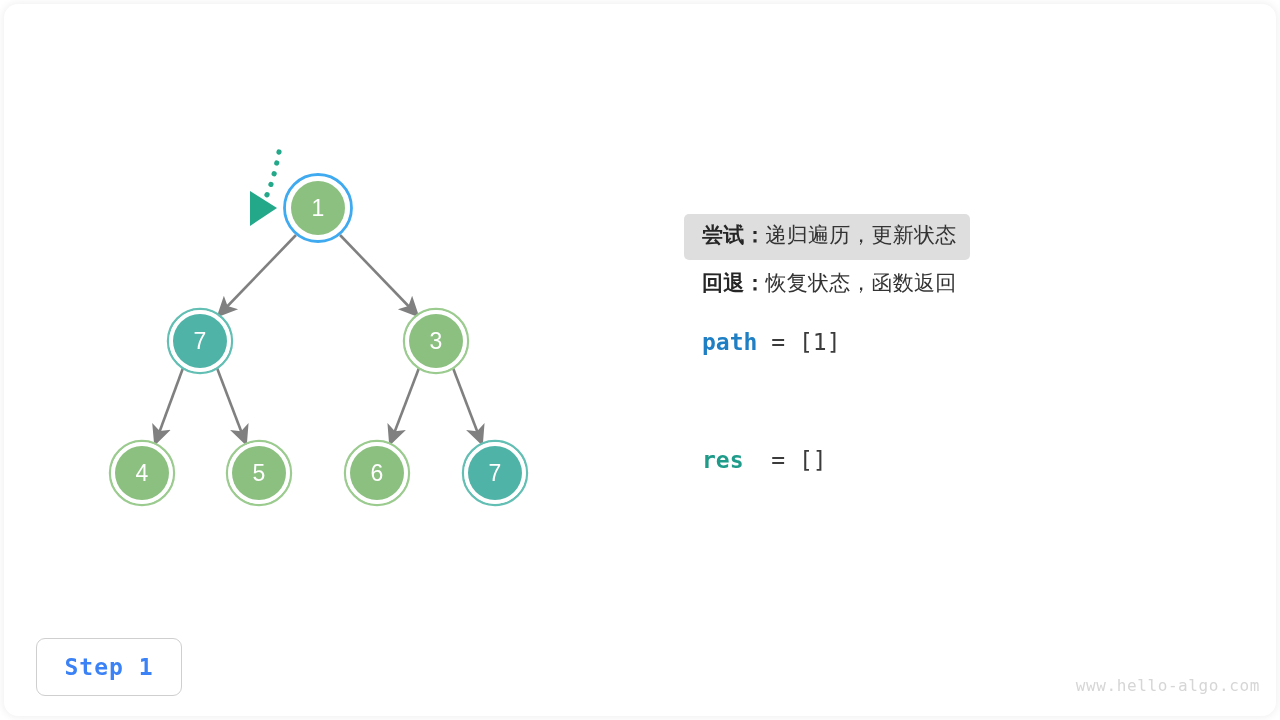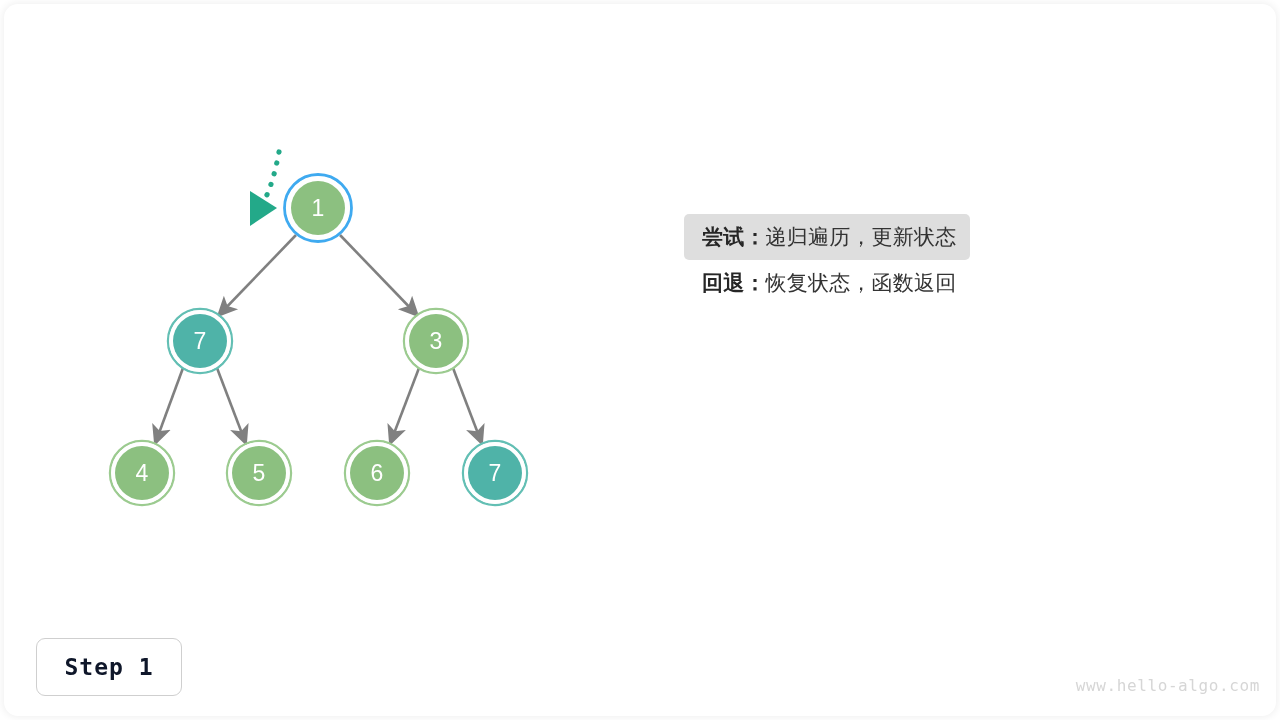--- a/index.html
+++ b/index.html
@@ -49,20 +49,21 @@
     white-space: nowrap;
     letter-spacing: 0.2px;
   }
   .info-row {
     padding: 9px 14px 10px 18px;
     display: inline-block;
   }
   .info-row.highlight {
     background: #dedede;
     border-radius: 5px;
+    font-family: Liberation Mono, monospace;
   }
   .info-label {
     font-weight: bold;
     color: #262626;
   }
   .info-text {
     color: #333333;
   }
   .code-line {
     font-family: "DejaVu Sans Mono", "Liberation Mono", monospace;
@@ -88,21 +89,21 @@
     border-radius: 9px;
     background: #ffffff;
     display: flex;
     align-items: center;
     justify-content: center;
   }
   #step-badge .step-text {
     font-family: "DejaVu Sans Mono", "Liberation Mono", monospace;
     font-size: 23px;
     font-weight: bold;
-    color: #0f172a;
+    color: #3b82f6;
     letter-spacing: 1px;
   }
 
   
   #watermark {
     position: absolute;
     right: 20px;
     top: 676px;
     font-family: "DejaVu Sans Mono", "Liberation Mono", monospace;
     font-size: 16px;
@@ -198,21 +199,23 @@
         <span class="info-label">尝试：</span><span class="info-text">递归遍历，更新状态</span>
       </span>
     </div>
     <div class="info-row">
       <span class="info-line">
         <span class="info-label">回退：</span><span class="info-text">恢复状态，函数返回</span>
       </span>
     </div>
   </div>
 
-
+  <div id="path-line" class="code-line"><span class="var-path">path</span><span class="code-rest"> = [1]</span></div>
+
+  <div id="res-line" class="code-line"><span class="var-res">res</span><span class="code-rest">  = []</span></div>
 
   <div id="step-badge">
     <span class="step-text">Step 1</span>
   </div>
 
   <div id="watermark">www.hello-algo.com</div>
 
 </div>
 
 </body></html>

